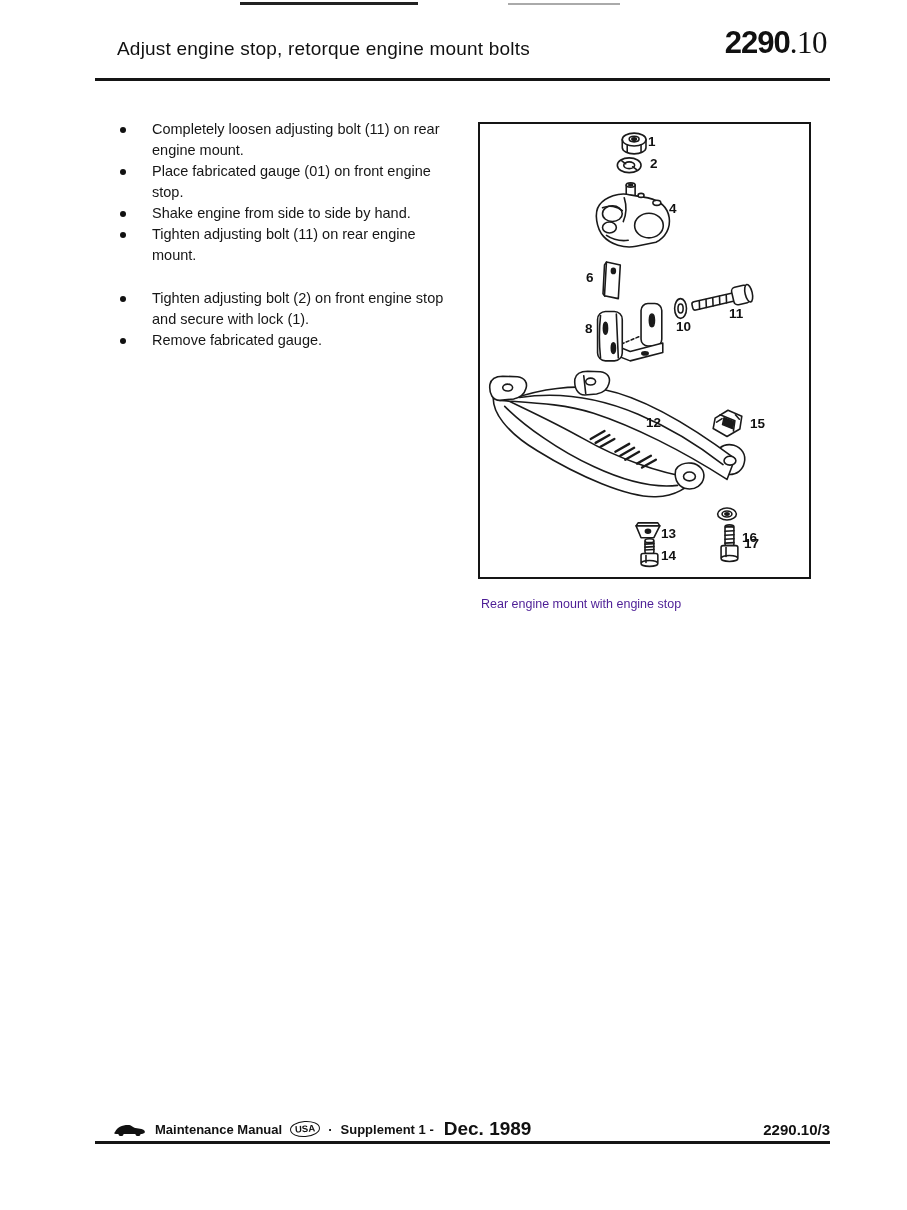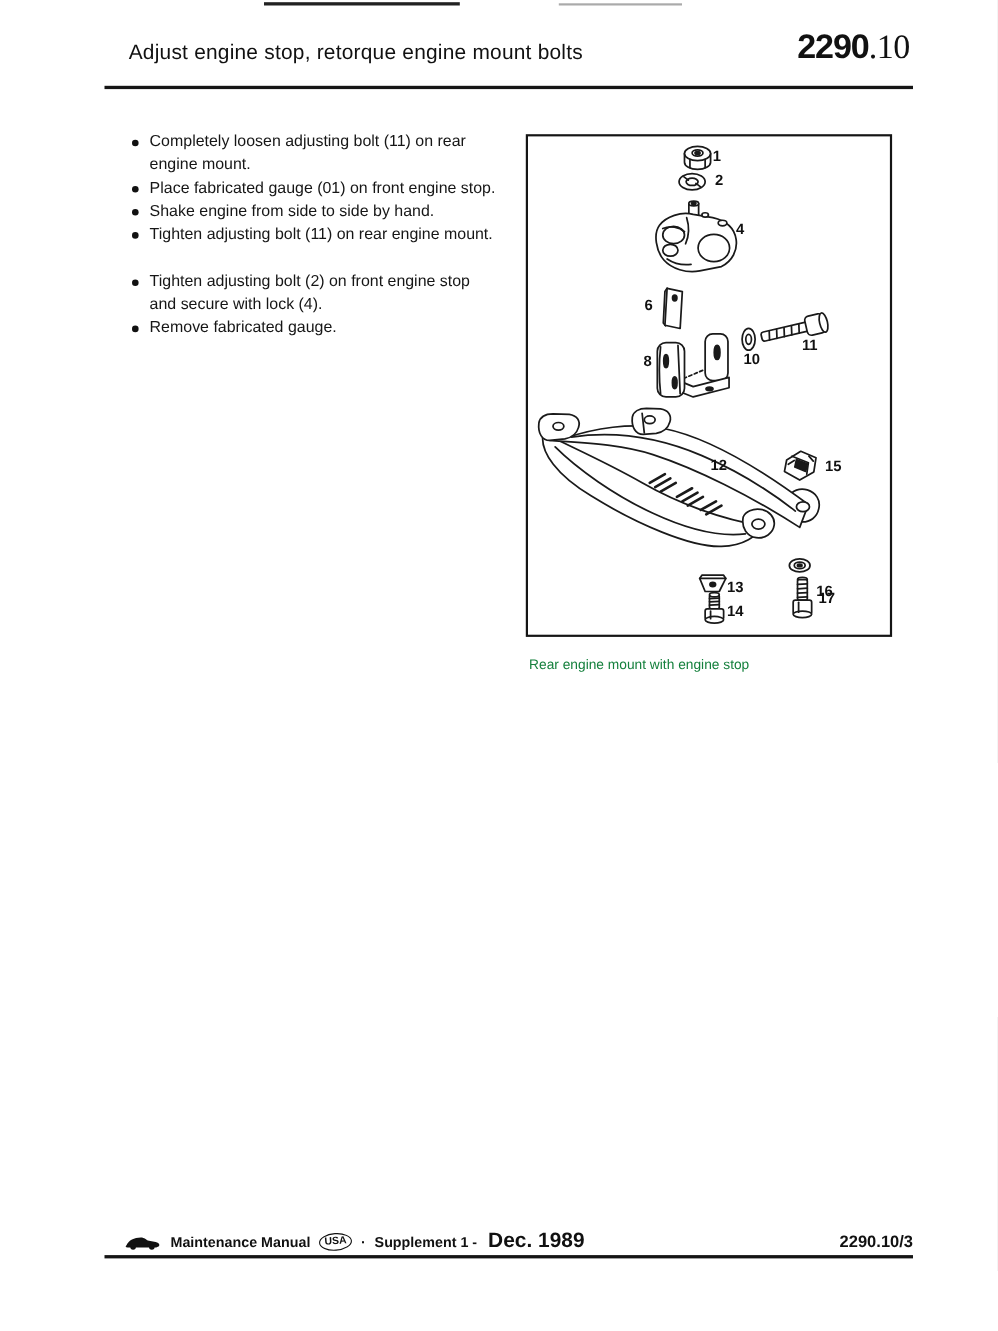--- a/index.html
+++ b/index.html
@@ -25,40 +25,40 @@
   .section-code .code-bold { font-weight:700; letter-spacing:-1px; }
   .section-code .code-suffix { font-weight:400; letter-spacing:-0.5px;font-family:Liberation Serif, serif; }
   .rule { position:absolute; left:95px; width:735px; height:3px; background:#151515; }
   .rule-header { top:78px; }
   .rule-footer { top:1141px; }
 
   
   .instructions { position:absolute; left:114px; top:119px; width:348px; }
   .inst-group { list-style:none; }
   .inst-group-2 { margin-top:22px; }
-  .inst-item { display:flex; align-items:flex-start; }
+  .inst-item { display:flex; align-items:flex-start;gap:16px; }
   .dot {
     flex:0 0 auto; width:6px; height:6px; border-radius:50%; background:#111;
     margin:8px 10px 0 6px;
   }
   .li-text { font-size:14.5px; line-height:21px; color:#161616; width:316px; }
 
   
   .figure-box {
     position:absolute; left:478px; top:122px; width:333px; height:457px;
     border:2px solid #151515; background:#fff;
   }
   .figure-box svg { position:absolute; left:0; top:0; width:100%; height:100%; }
   .plabel {
     position:absolute; font-size:13.5px; font-weight:700; color:#111;
     line-height:14px; white-space:nowrap;
   }
   .fig-caption {
     position:absolute; left:481px; top:595px; width:360px;
-    font-size:12.5px; line-height:18.5px; color:#15803d;
+    font-size:12.5px; line-height:18.5px; color:#4c1d95;
   }
 
   
   .footer-row {
     position:absolute; left:112px; top:1118px; width:718px;
     display:flex; align-items:center; gap:6px;
   }
   .car-icon { width:34px; height:16px; margin-right:3px; }
   .manual-label { font-size:13px; font-weight:700; }
   .usa-badge {
@@ -98,21 +98,21 @@
         <span class="li-text">Shake engine from side to side by hand.</span>
       </li>
       <li class="inst-item">
         <span class="dot"></span>
         <span class="li-text">Tighten adjusting bolt (11) on rear engine mount.</span>
       </li>
     </ul>
     <ul class="inst-group inst-group-2">
       <li class="inst-item">
         <span class="dot"></span>
-        <span class="li-text">Tighten adjusting bolt (2) on front engine stop and secure with lock (4).</span>
+        <span class="li-text">Tighten adjusting bolt (2) on front engine stop and secure with lock (1).</span>
       </li>
       <li class="inst-item">
         <span class="dot"></span>
         <span class="li-text">Remove fabricated gauge.</span>
       </li>
     </ul>
   </div>
 
   <div class="figure-box">
     <svg viewBox="0 0 333 457">

